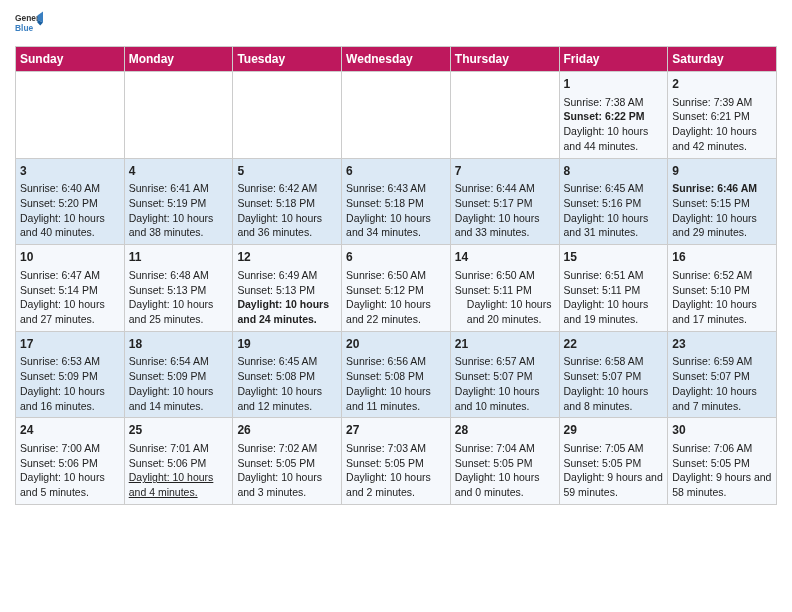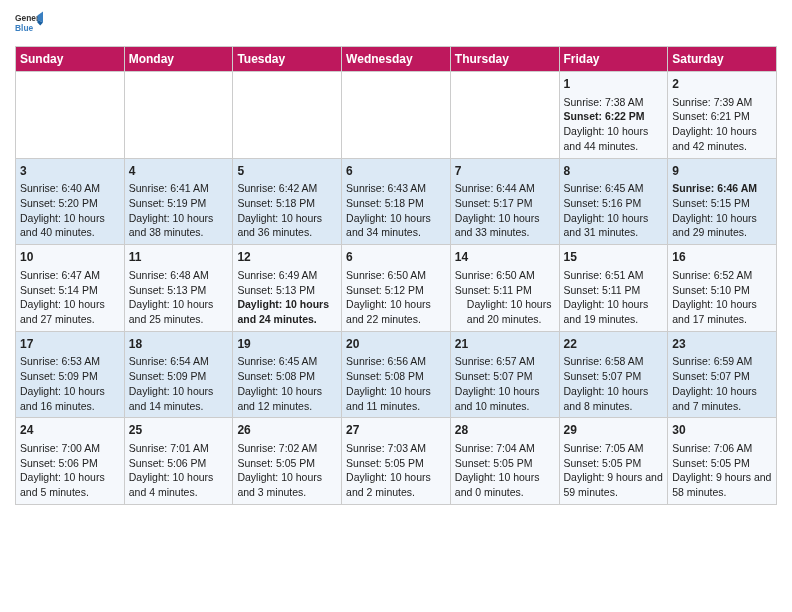--- a/index.html
+++ b/index.html
@@ -268,21 +268,21 @@
           <td>
             <span class="day-num">24</span>
             <span style="display: block;">Sunrise: 7:00 AM</span>
             <span style="display: block;">Sunset: 5:06 PM</span>
             <span style="display: block;">Daylight: 10 hours and 5 minutes.</span>
           </td>
           <td>
             <span class="day-num">25</span>
             <span style="display: block;">Sunrise: 7:01 AM</span>
             <span style="display: block;">Sunset: 5:06 PM</span>
-            <span style="display: block;">Daylight: 10 hours and 4 minutes.</span>
+            <span style="display: block; text-decoration: underline;">Daylight: 10 hours and 4 minutes.</span>
           </td>
           <td>
             <span class="day-num">26</span>
             <span style="display: block;">Sunrise: 7:02 AM</span>
             <span style="display: block;">Sunset: 5:05 PM</span>
             <span style="display: block;">Daylight: 10 hours and 3 minutes.</span>
           </td>
           <td>
             <span class="day-num">27</span>
             <span style="display: block;">Sunrise: 7:03 AM</span>

